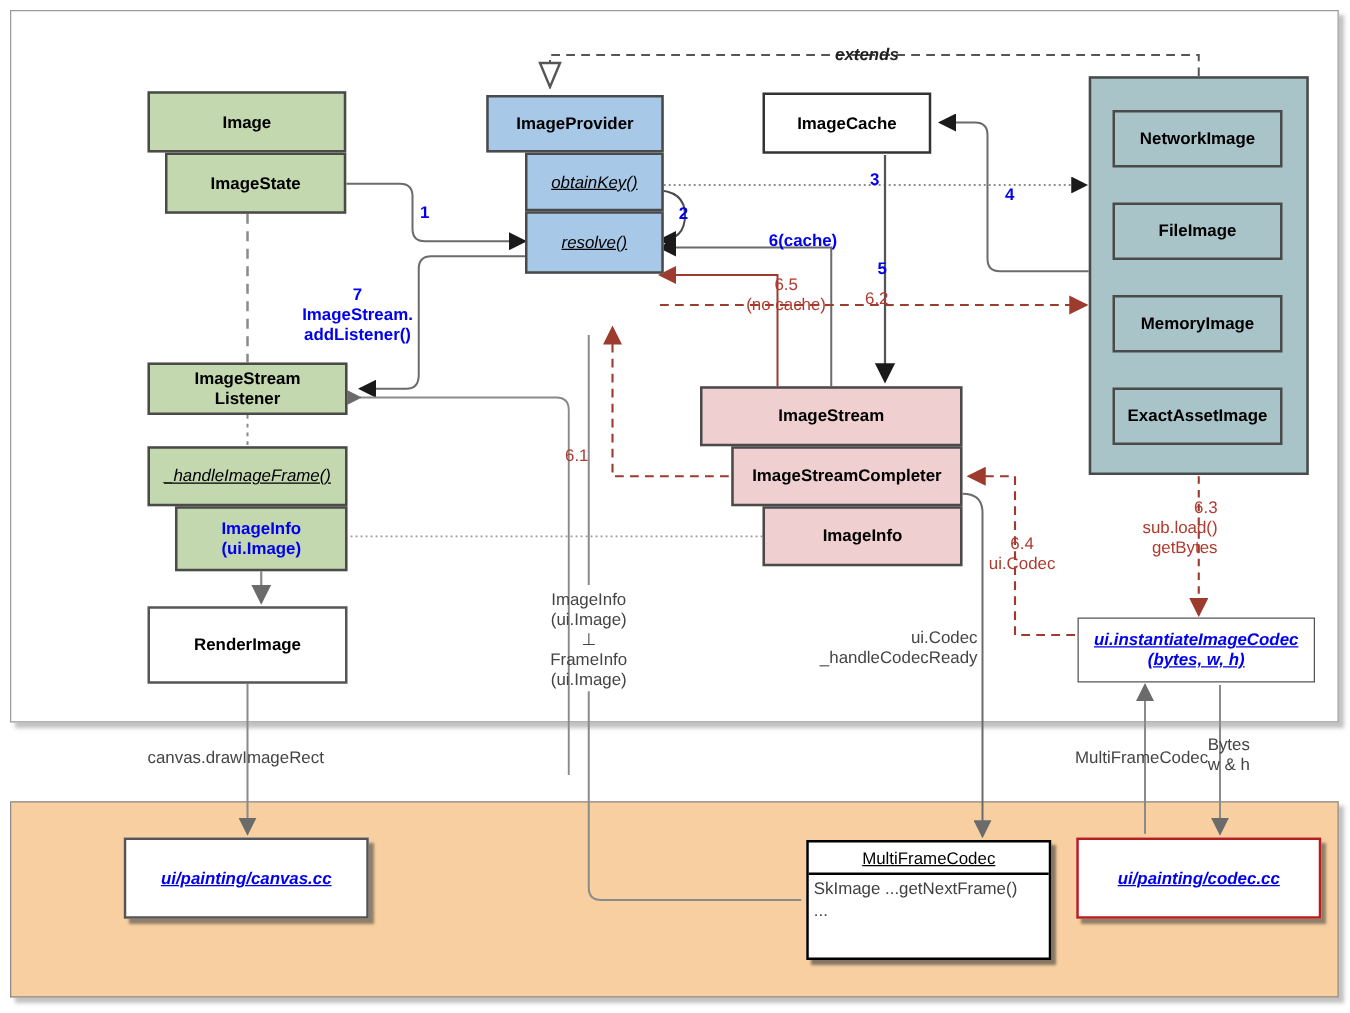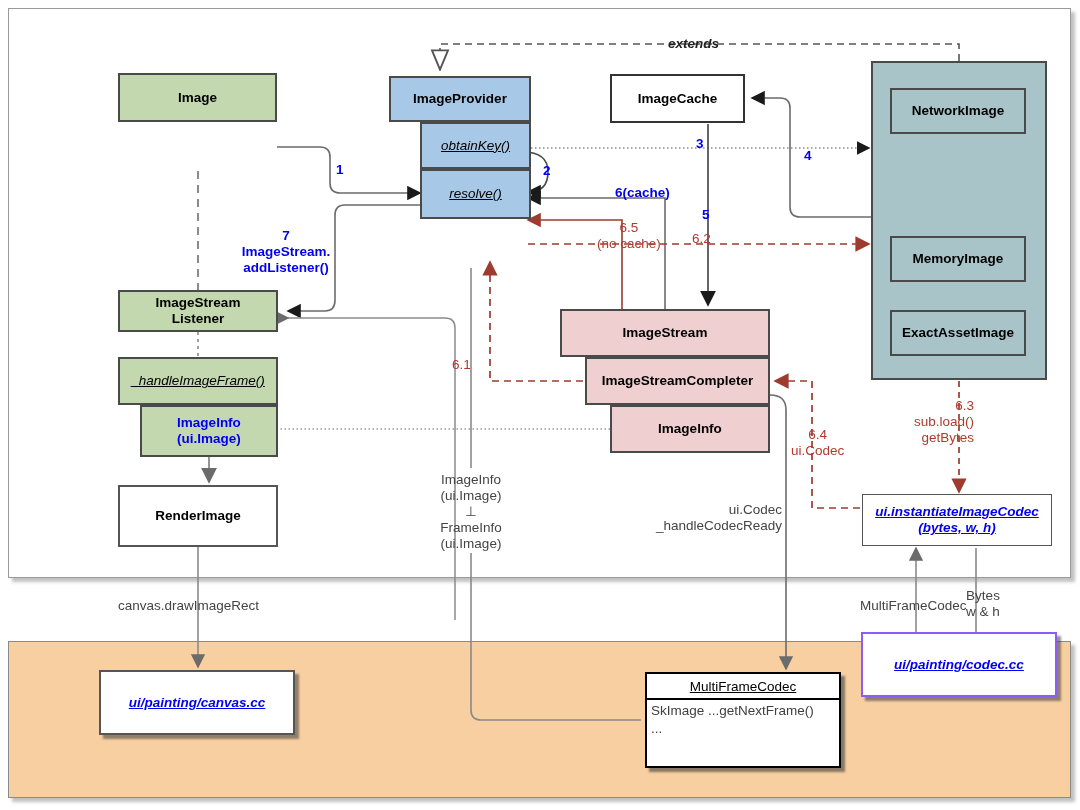--- a/index.html
+++ b/index.html
@@ -175,20 +175,21 @@
 
     <path d="M786,660 L786,669" stroke="#6b6b6b" stroke-width="1.6" fill="none" marker-end="url(#ahGray)"></path>
 
     <path d="M916,667 L916,548" stroke="#8a8a8a" stroke-width="1.6" fill="none" marker-end="url(#ahGray)"></path>
 
     <path d="M976,548 L976,667" stroke="#8a8a8a" stroke-width="1.6" fill="none" marker-end="url(#ahGray)"></path>
   </svg>
 
   <div class="nbox green" style="left:118px;top:73px;width:159px;height:49px;">Image</div>
 
+  <div class="nbox green" style="left:132px;top:122px;width:145px;height:49px;">ImageState</div>
 
   <div class="nbox green" style="left:118px;top:290px;width:160px;height:42px;white-space:pre-line;">ImageStream
 Listener</div>
 
   <div class="nbox green ital-under" style="left:118px;top:357px;width:160px;height:48px;">_handleImageFrame()</div>
 
   <div class="nbox green bluebold" style="left:140px;top:405px;width:138px;height:52px;white-space:pre-line;">ImageInfo
 (ui.Image)</div>
 
   <div class="nbox blue" style="left:389px;top:76px;width:142px;height:46px;">ImageProvider</div>
@@ -200,29 +201,30 @@
   <div class="nbox blue ital-under" style="left:420px;top:169px;width:111px;height:50px;">resolve()</div>
 
 
   <div class="nbox white" style="left:610px;top:74px;width:135px;height:49px;border:2px solid #333;">ImageCache</div>
 
   <div class="nbox pink" style="left:560px;top:309px;width:210px;height:48px;">ImageStream</div>
   <div class="nbox pink" style="left:585px;top:357px;width:185px;height:48px;">ImageStreamCompleter</div>
   <div class="nbox pink" style="left:610px;top:405px;width:160px;height:48px;">ImageInfo</div>
 
   <div class="nbox teal" style="left:890px;top:88px;width:136px;height:46px;text-align:right;">NetworkImage</div>
+  <div class="nbox teal" style="left:890px;top:162px;width:136px;height:46px;">FileImage</div>
   <div class="nbox teal" style="left:890px;top:310px;width:136px;height:46px;">ExactAssetImage</div>
   <div class="nbox teal" style="left:890px;top:236px;width:136px;height:46px;">MemoryImage</div>
 
   <div class="nbox white linkbox" style="left:862px;top:494px;width:190px;height:52px;border:1.5px solid #555;white-space:pre-line;">ui.instantiateImageCodec
 (bytes, w, h)</div>
 
   <div class="nbox white linkbox shadowbox" style="left:99px;top:670px;width:196px;height:65px;border:2px solid #555;">ui/painting/canvas.cc</div>
 
-  <div class="nbox white linkbox shadowbox" style="left:861px;top:632px;width:196px;height:65px;border:2px solid #8b5cf6;">ui/painting/codec.cc</div>
+  <div class="nbox white linkbox shadowbox" style="left:861px;top:670px;width:196px;height:65px;border:2px solid #b91c1c;">ui/painting/codec.cc</div>
 
   <div class="mfc">
     <div class="mfc-title">MultiFrameCodec</div>
     <div class="mfc-body">
       <div>SkImage ...getNextFrame()</div>
       <div>...</div>
     </div>
   </div>
 
   <div class="lbl lbl-ext" style="left:668px;top:36px;">extends</div>

